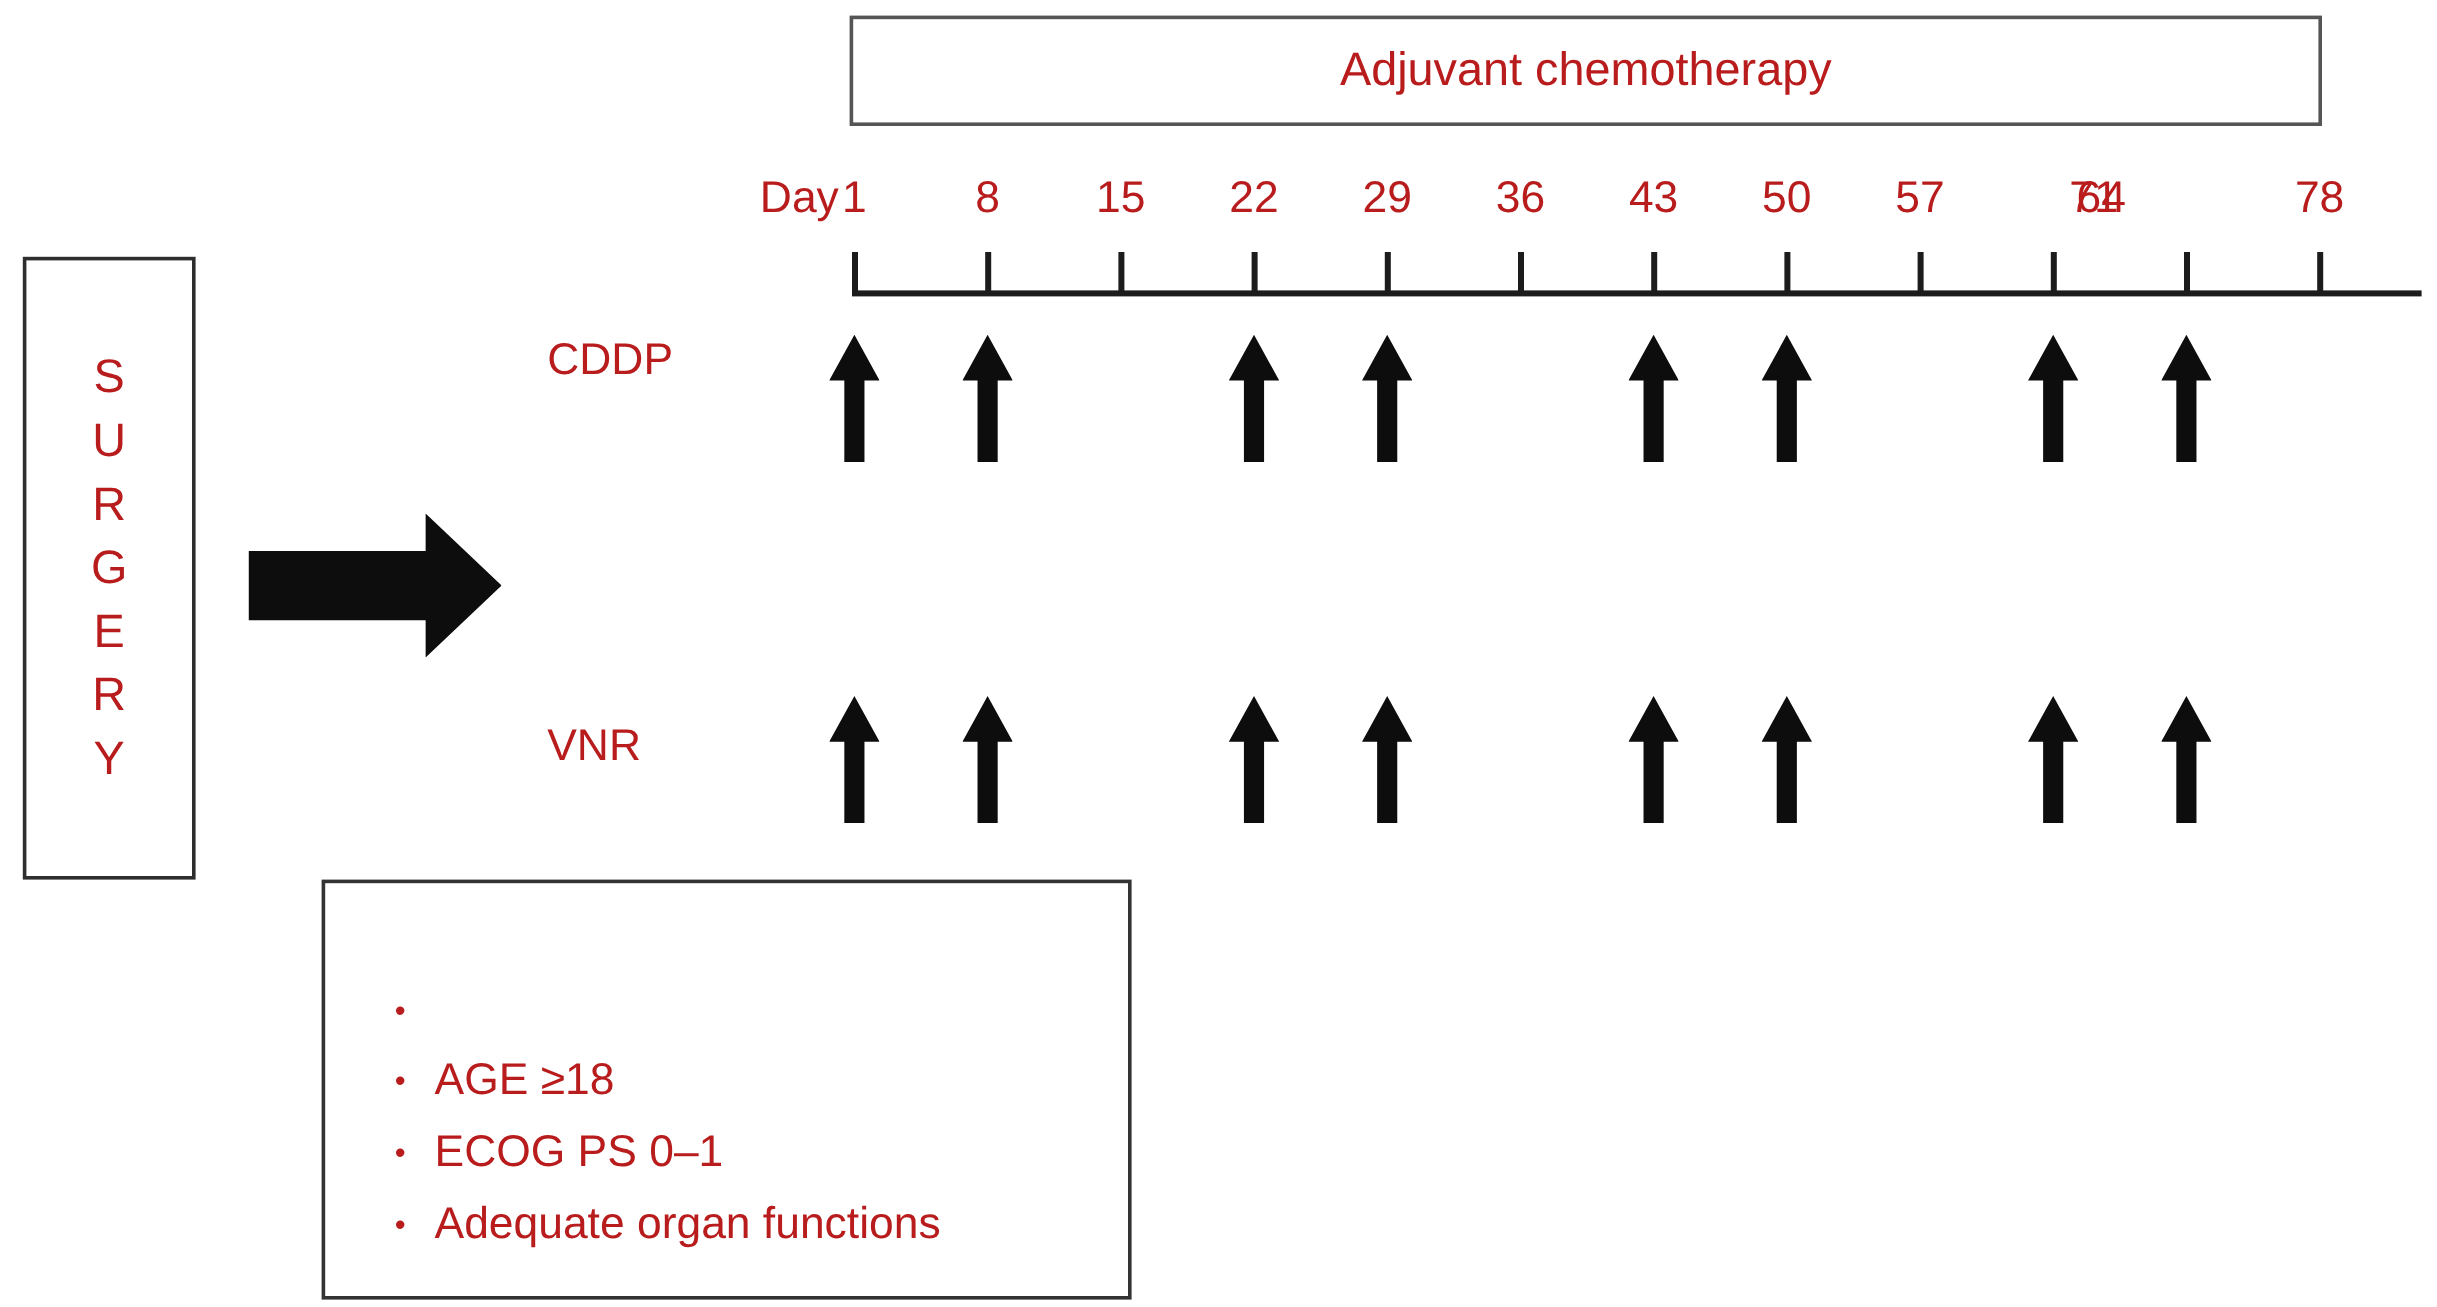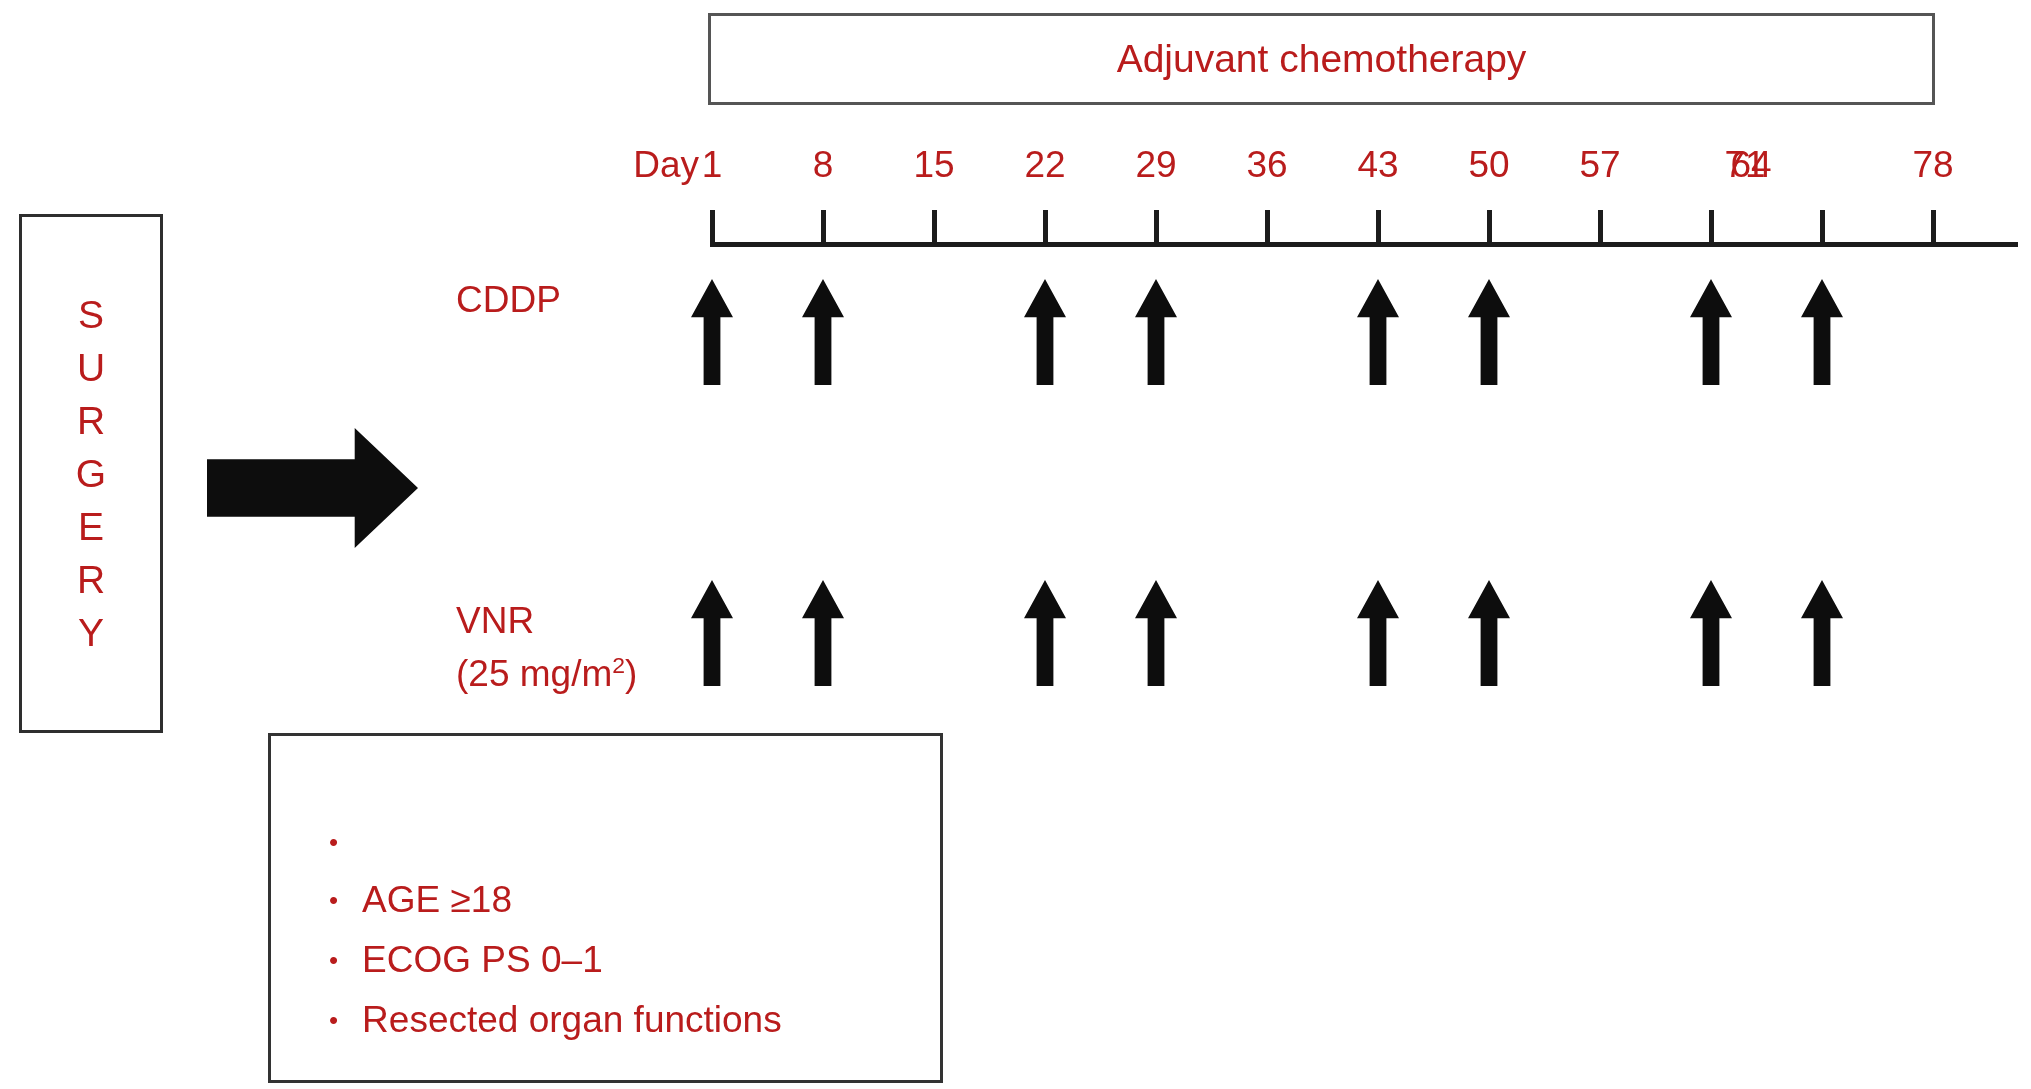--- a/index.html
+++ b/index.html
@@ -99,21 +99,20 @@
       <div class="dose-arrow" style="left: 691px; top: 279px;"></div>
       <div class="dose-arrow" style="left: 802px; top: 279px;"></div>
       <div class="dose-arrow" style="left: 1024px; top: 279px;"></div>
       <div class="dose-arrow" style="left: 1135px; top: 279px;"></div>
       <div class="dose-arrow" style="left: 1357px; top: 279px;"></div>
       <div class="dose-arrow" style="left: 1468px; top: 279px;"></div>
       <div class="dose-arrow" style="left: 1690px; top: 279px;"></div>
       <div class="dose-arrow" style="left: 1801px; top: 279px;"></div>
       <div class="drug-label" style="top: 598px;">
         <div><span>VNR</span></div>
-        <div><span>(25 mg/m</span><sup>2</sup><span>)</span></div>
       </div>
       <div class="dose-arrow" style="left: 691px; top: 580px;"></div>
       <div class="dose-arrow" style="left: 802px; top: 580px;"></div>
       <div class="dose-arrow" style="left: 1024px; top: 580px;"></div>
       <div class="dose-arrow" style="left: 1135px; top: 580px;"></div>
       <div class="dose-arrow" style="left: 1357px; top: 580px;"></div>
       <div class="dose-arrow" style="left: 1468px; top: 580px;"></div>
       <div class="dose-arrow" style="left: 1690px; top: 580px;"></div>
       <div class="dose-arrow" style="left: 1801px; top: 580px;"></div>
     </div>
@@ -126,18 +125,18 @@
         <li class="elig-item">
           <span class="bullet">•</span>
           <span>AGE ≥18</span>
         </li>
         <li class="elig-item">
           <span class="bullet">•</span>
           <span>ECOG PS 0–1</span>
         </li>
         <li class="elig-item">
           <span class="bullet">•</span>
-          <span>Resected organ functions</span>
+          <span>Adequate organ functions</span>
         </li>
       </ul>
   </div>
 
 </div>
 
 </body></html>

